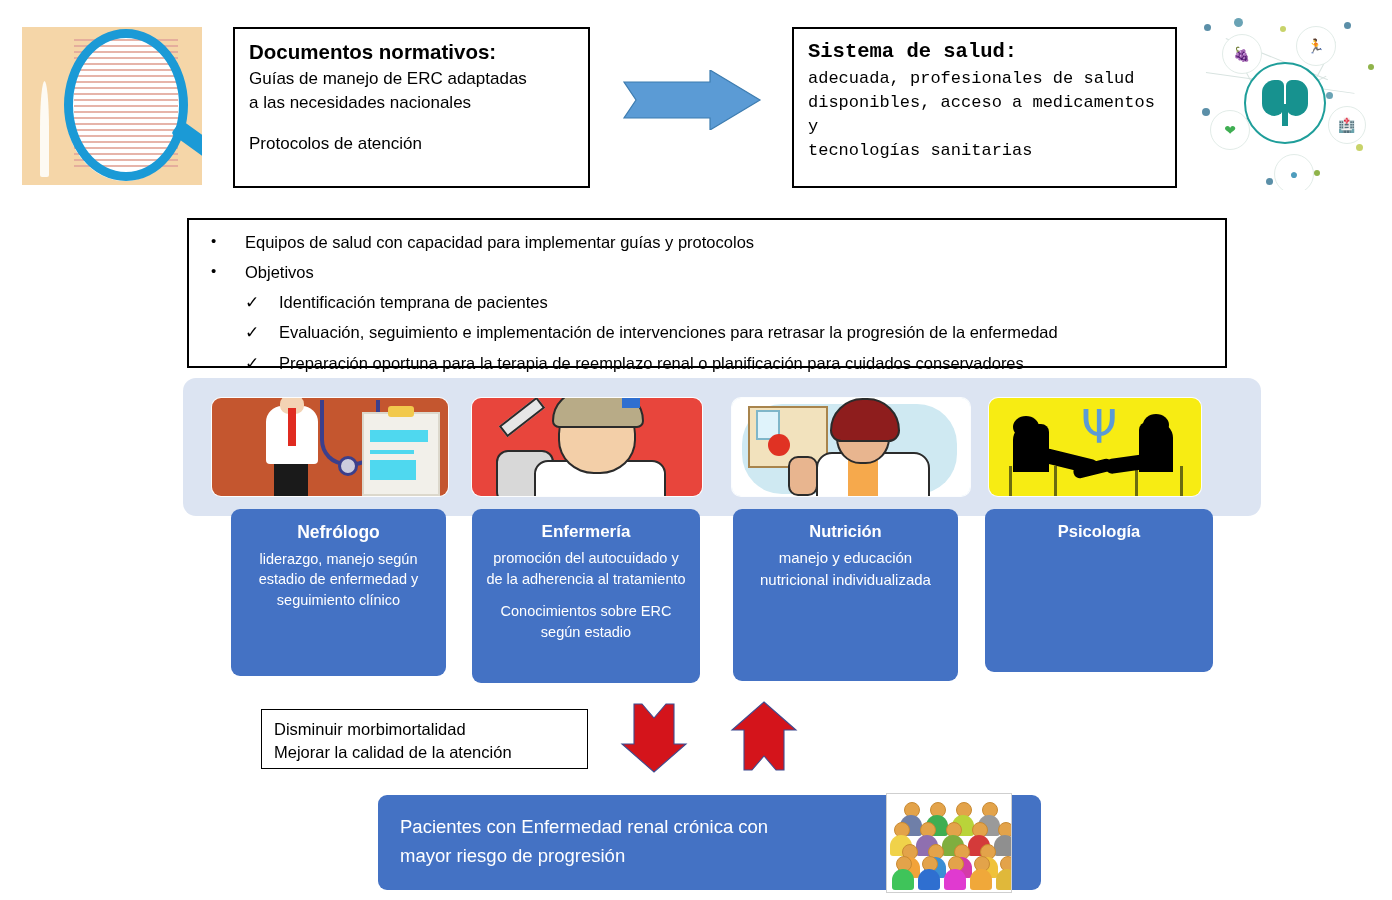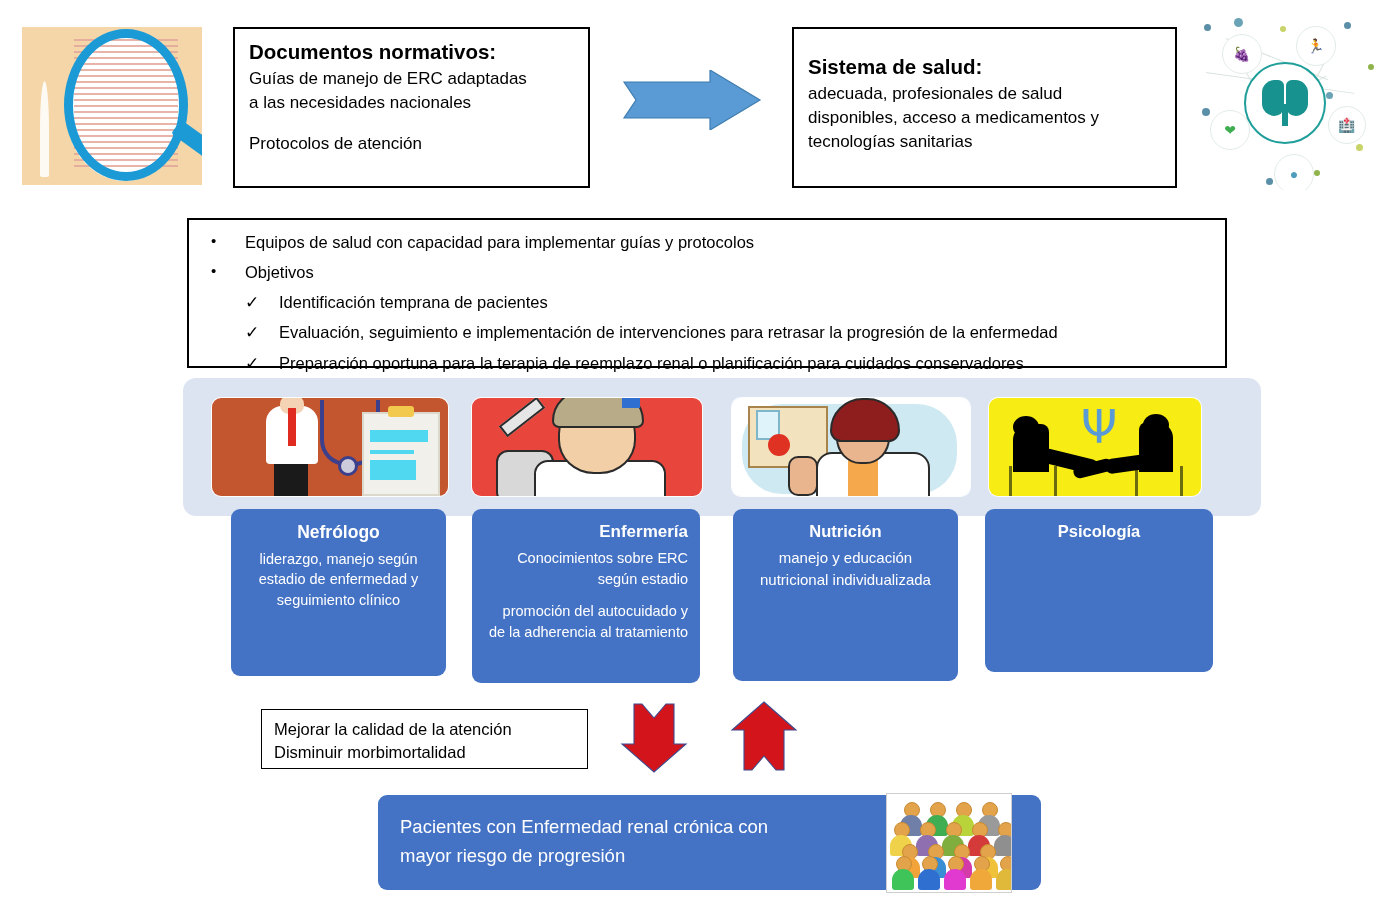--- a/index.html
+++ b/index.html
@@ -36,21 +36,21 @@
   #doc-magnifier-image .pen{
     position:absolute;left:18px;top:54px;width:9px;height:96px;
     background:#fdfaf3;border-radius:50% 50% 2px 2px;
   }
 
   
   .boxed{
     border:2.5px solid #000;background:#fff;box-sizing:border-box;
   }
   #normative-docs-box{left:233px;top:27px;width:357px;height:161px;padding:9px 14px;}
-  #health-system-box{left:792px;top:27px;width:385px;height:161px;padding:24px 14px;}
+  #health-system-box{left:792px;top:27px;width:385px;height:161px;padding:9px 14px;font-family:Liberation Mono, monospace;}
   .box-title{font-size:20.5px;font-weight:bold;line-height:1.35;margin-bottom:1px;}
   .box-line{font-size:17px;line-height:1.42;}
   .gap{height:17px;}
 
   
   #process-arrow{left:622px;top:70px;width:140px;height:60px;}
   #process-arrow svg{display:block;}
 
   
   #objectives-box{left:187px;top:218px;width:1040px;height:150px;padding:10px 0 0 0;}
@@ -119,21 +119,21 @@
   .chair{position:absolute;border:3px solid #6b6b10;border-top:none;width:42px;height:30px;}
   .chair-l{left:20px;top:68px;}
   .chair-r{left:146px;top:68px;}
 
   
   .role-card{
     position:absolute;background:#4472c4;color:#fff;border-radius:9px;
     text-align:center;box-sizing:border-box;padding:12px 12px 10px;
   }
   #role-card-nefrologo{left:231px;top:509px;width:215px;height:167px;}
-  #role-card-enfermeria{left:472px;top:509px;width:228px;height:174px;text-align:right;}
+  #role-card-enfermeria{left:472px;top:509px;width:228px;height:174px;}
   #role-card-nutricion{left:733px;top:509px;width:225px;height:172px;}
   #role-card-psicologia{left:985px;top:509px;width:228px;height:163px;}
   .role-title{font-size:16.5px;font-weight:bold;margin-bottom:5px;line-height:1.3;}
   .role-desc{font-size:14.5px;line-height:1.42;}
   .role-desc + .role-desc{margin-top:12px;}
   #role-card-nefrologo .role-title{font-size:17.5px;}
   #role-card-enfermeria .role-title{font-size:17px;}
   #role-card-nutricion .role-title,#role-card-psicologia .role-title{font-size:16.5px;}
   #role-card-nutricion .role-desc,#role-card-psicologia .role-desc{font-size:15px;}
 
@@ -327,36 +327,36 @@
   </div>
 </div>
 
 <div class="abs role-card" id="role-card-nefrologo">
   <div class="role-title">Nefrólogo</div>
   <div class="role-desc">liderazgo, manejo según estadio de enfermedad y seguimiento clínico</div>
 </div>
 
 <div class="abs role-card" id="role-card-enfermeria">
   <div class="role-title">Enfermería</div>
+  <div class="role-desc">promoción del autocuidado y de la adherencia al tratamiento</div>
   <div class="role-desc">Conocimientos sobre ERC según estadio</div>
-  <div class="role-desc">promoción del autocuidado y de la adherencia al tratamiento</div>
 </div>
 
 <div class="abs role-card" id="role-card-nutricion">
   <div class="role-title">Nutrición</div>
   <div class="role-desc">manejo y educación nutricional individualizada</div>
 </div>
 
 <div class="abs role-card" id="role-card-psicologia">
   <div class="role-title">Psicología</div>
 </div>
 
 <div class="abs" id="outcomes-box">
+  <div class="out-line">Disminuir morbimortalidad</div>
   <div class="out-line">Mejorar la calidad de la atención</div>
-  <div class="out-line">Disminuir morbimortalidad</div>
 </div>
 
 <div class="abs" id="arrow-down-red">
   <svg width="68" height="72" viewBox="0 0 68 72">
     <path d="M14,2 L22,2 L34,16 L46,2 L54,2 L54,42 L66,42 L34,70 L2,42 L14,42 Z" fill="#D4141B" stroke="#3f4b8f" stroke-width="1.1"></path>
   </svg>
 </div>
 
 <div class="abs" id="arrow-up-red">
   <svg width="68" height="72" viewBox="0 0 68 72">

